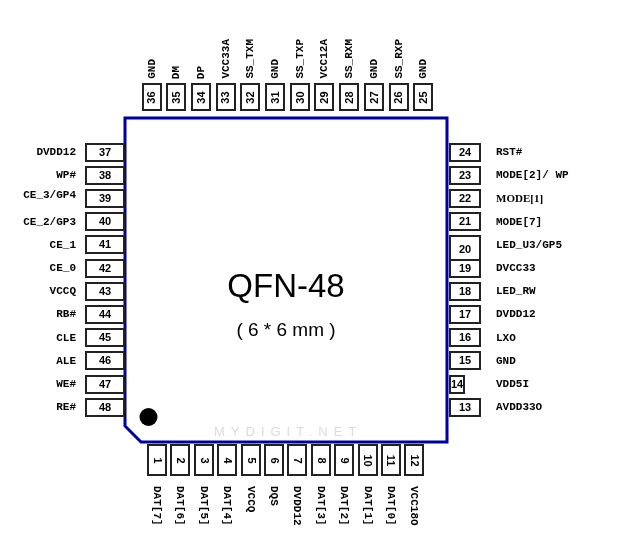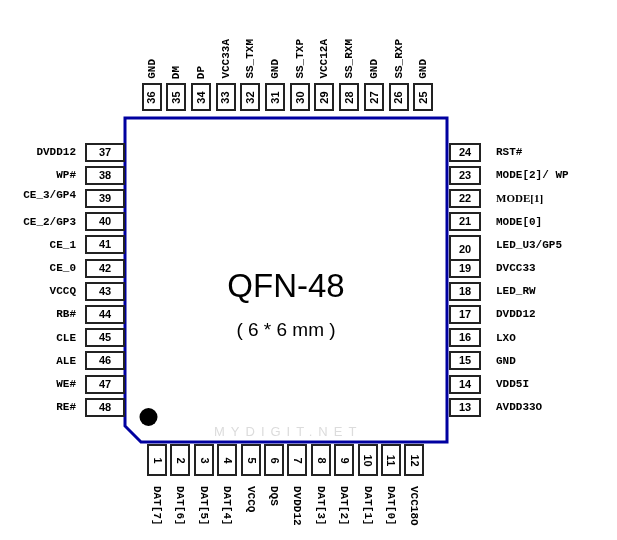--- a/index.html
+++ b/index.html
@@ -217,21 +217,21 @@
       <span class="pin-num">23</span>
     </div>
     <div class="pin-label" style="left: 496px; top: 168.2px;">MODE[2]/ WP</div>
     <div class="pin-box" style="left: 449px; top: 188.9px; width: 32px; height: 19px;">
       <span class="pin-num">22</span>
     </div>
     <div class="pin-label" style="left: 496px; top: 191.4px; font-family: Liberation Serif, serif;">MODE[1]</div>
     <div class="pin-box" style="left: 449px; top: 212.1px; width: 32px; height: 19px;">
       <span class="pin-num">21</span>
     </div>
-    <div class="pin-label" style="left: 496px; top: 214.6px;">MODE[0]</div>
+    <div class="pin-label" style="left: 496px; top: 214.6px;">MODE[7]</div>
     <div class="pin-box" style="left: 449px; top: 235.3px; width: 32px; height: 28px;">
       <span class="pin-num">20</span>
     </div>
     <div class="pin-label" style="left: 496px; top: 237.8px;">LED_U3/GP5</div>
     <div class="pin-box" style="left: 449px; top: 258.5px; width: 32px; height: 19px;">
       <span class="pin-num">19</span>
     </div>
     <div class="pin-label" style="left: 496px; top: 261px;">DVCC33</div>
     <div class="pin-box" style="left: 449px; top: 281.7px; width: 32px; height: 19px;">
       <span class="pin-num">18</span>
@@ -242,21 +242,21 @@
     </div>
     <div class="pin-label" style="left: 496px; top: 307.4px;">DVDD12</div>
     <div class="pin-box" style="left: 449px; top: 328.1px; width: 32px; height: 19px;">
       <span class="pin-num">16</span>
     </div>
     <div class="pin-label" style="left: 496px; top: 330.6px;">LXO</div>
     <div class="pin-box" style="left: 449px; top: 351.3px; width: 32px; height: 19px;">
       <span class="pin-num">15</span>
     </div>
     <div class="pin-label" style="left: 496px; top: 353.8px;">GND</div>
-    <div class="pin-box" style="left: 449px; top: 374.5px; width: 32px; height: 19px;">
+    <div class="pin-box" style="left: 449px; top: 374.5px; width: 16px; height: 19px;">
       <span class="pin-num">14</span>
     </div>
     <div class="pin-label" style="left: 496px; top: 377px;">VDD5I</div>
     <div class="pin-box" style="left: 449px; top: 397.7px; width: 32px; height: 19px;">
       <span class="pin-num">13</span>
     </div>
     <div class="pin-label" style="left: 496px; top: 400.2px;">AVDD33O</div>
   </div>
 
 </body></html>

